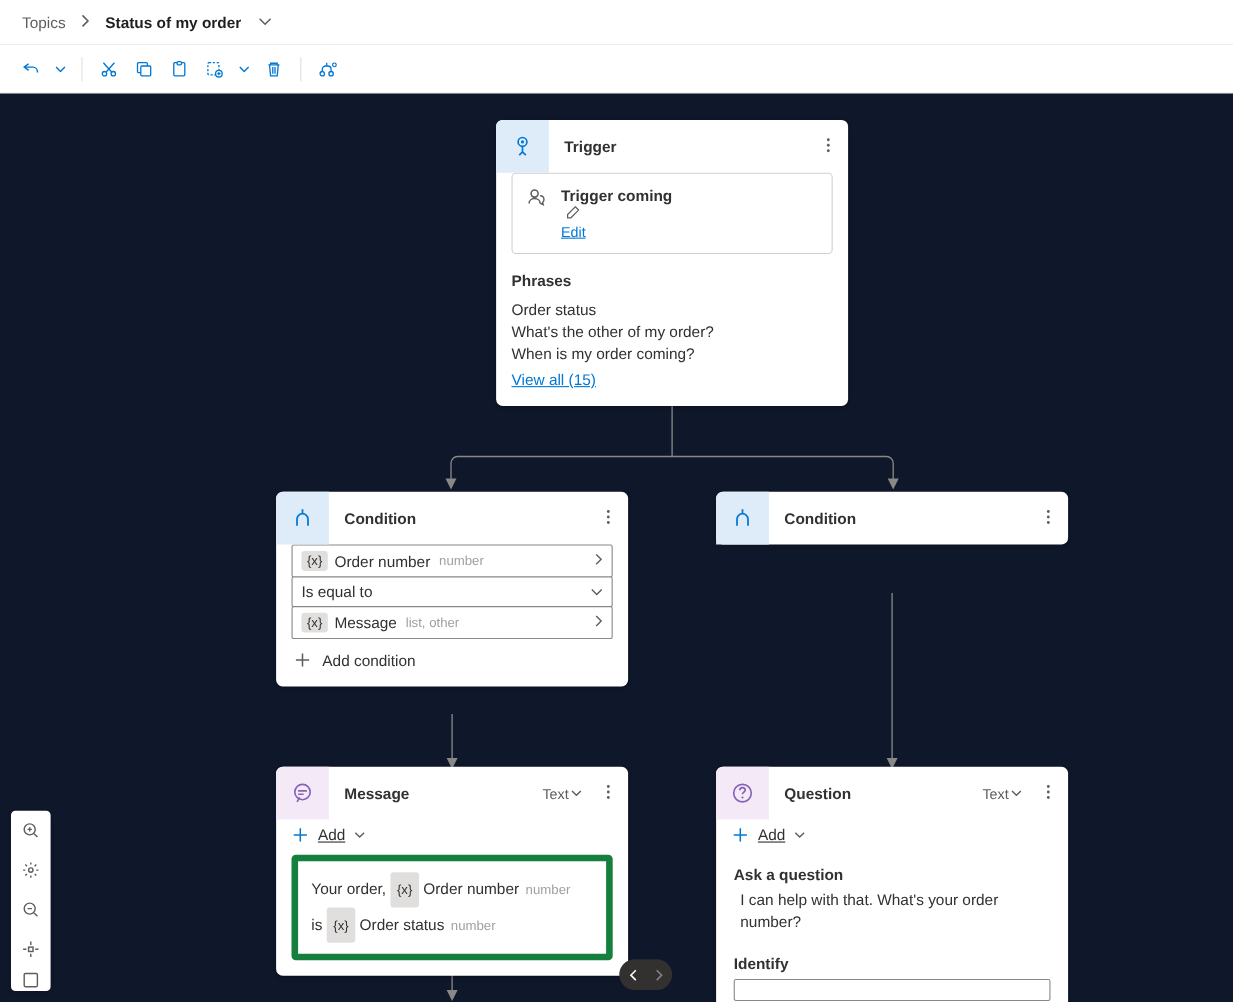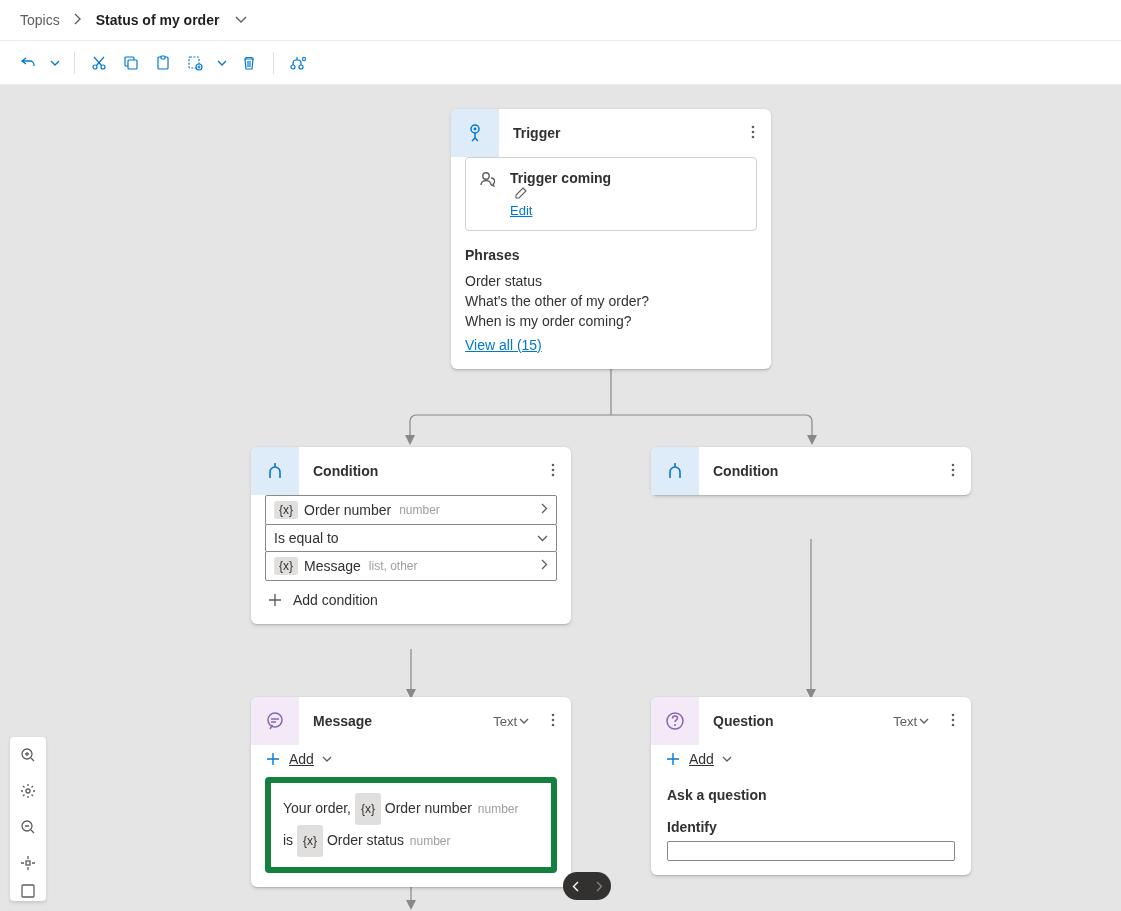--- a/index.html
+++ b/index.html
@@ -45,21 +45,21 @@
     color: #0078d4;
     cursor: pointer;
     border-radius: 2px;
   }
   .tb-sep { width:1px; height:22px; background:#e1dfdd; margin:0 6px; }
   .tb-chev { width:18px; color:#0078d4; font-size:11px; display:flex; align-items:center; justify-content:center; cursor:pointer;}
 
   
   .canvas {
     position: relative;
-    background: #e5e5e5;
+    background: #0f172a;
     height: calc(911px - 85px);
     overflow: hidden;
   }
 
   
   .node {
     position: absolute;
     background: #fff;
     border-radius: 6px;
     box-shadow: 0 1.6px 3.6px rgba(0,0,0,.13), 0 .3px .9px rgba(0,0,0,.11);
@@ -468,20 +468,21 @@
     <div class="add-strip">
       <svg width="16" height="16" viewBox="0 0 16 16">
           <path d="M8 2v12M2 8h12" stroke="#0078d4" stroke-width="1.4"></path>
         </svg>
       <span>Add</span>
       <svg width="10" height="6" viewBox="0 0 10 6">
           <path d="M1 1l4 4 4-4" stroke="#605e5c" stroke-width="1.3" fill="none"></path>
         </svg>
     </div>
     <div class="q-section-h">Ask a question</div>
+    <div class="q-text">I can help with that. What's your order number?</div>
     <div class="q-section-h">Identify</div>
     <div style="margin:0 16px 14px; border:1px solid #8a8886; border-radius:2px; height:20px;"></div>
   </div>
 
   <div class="pager" style="left:563px; top:787px;">
     <button>
       <svg width="7" height="11" viewBox="0 0 7 11">
           <path d="M6 1L1.5 5.5 6 10" stroke="#fff" stroke-width="1.4" fill="none"></path>
         </svg>
     </button>

